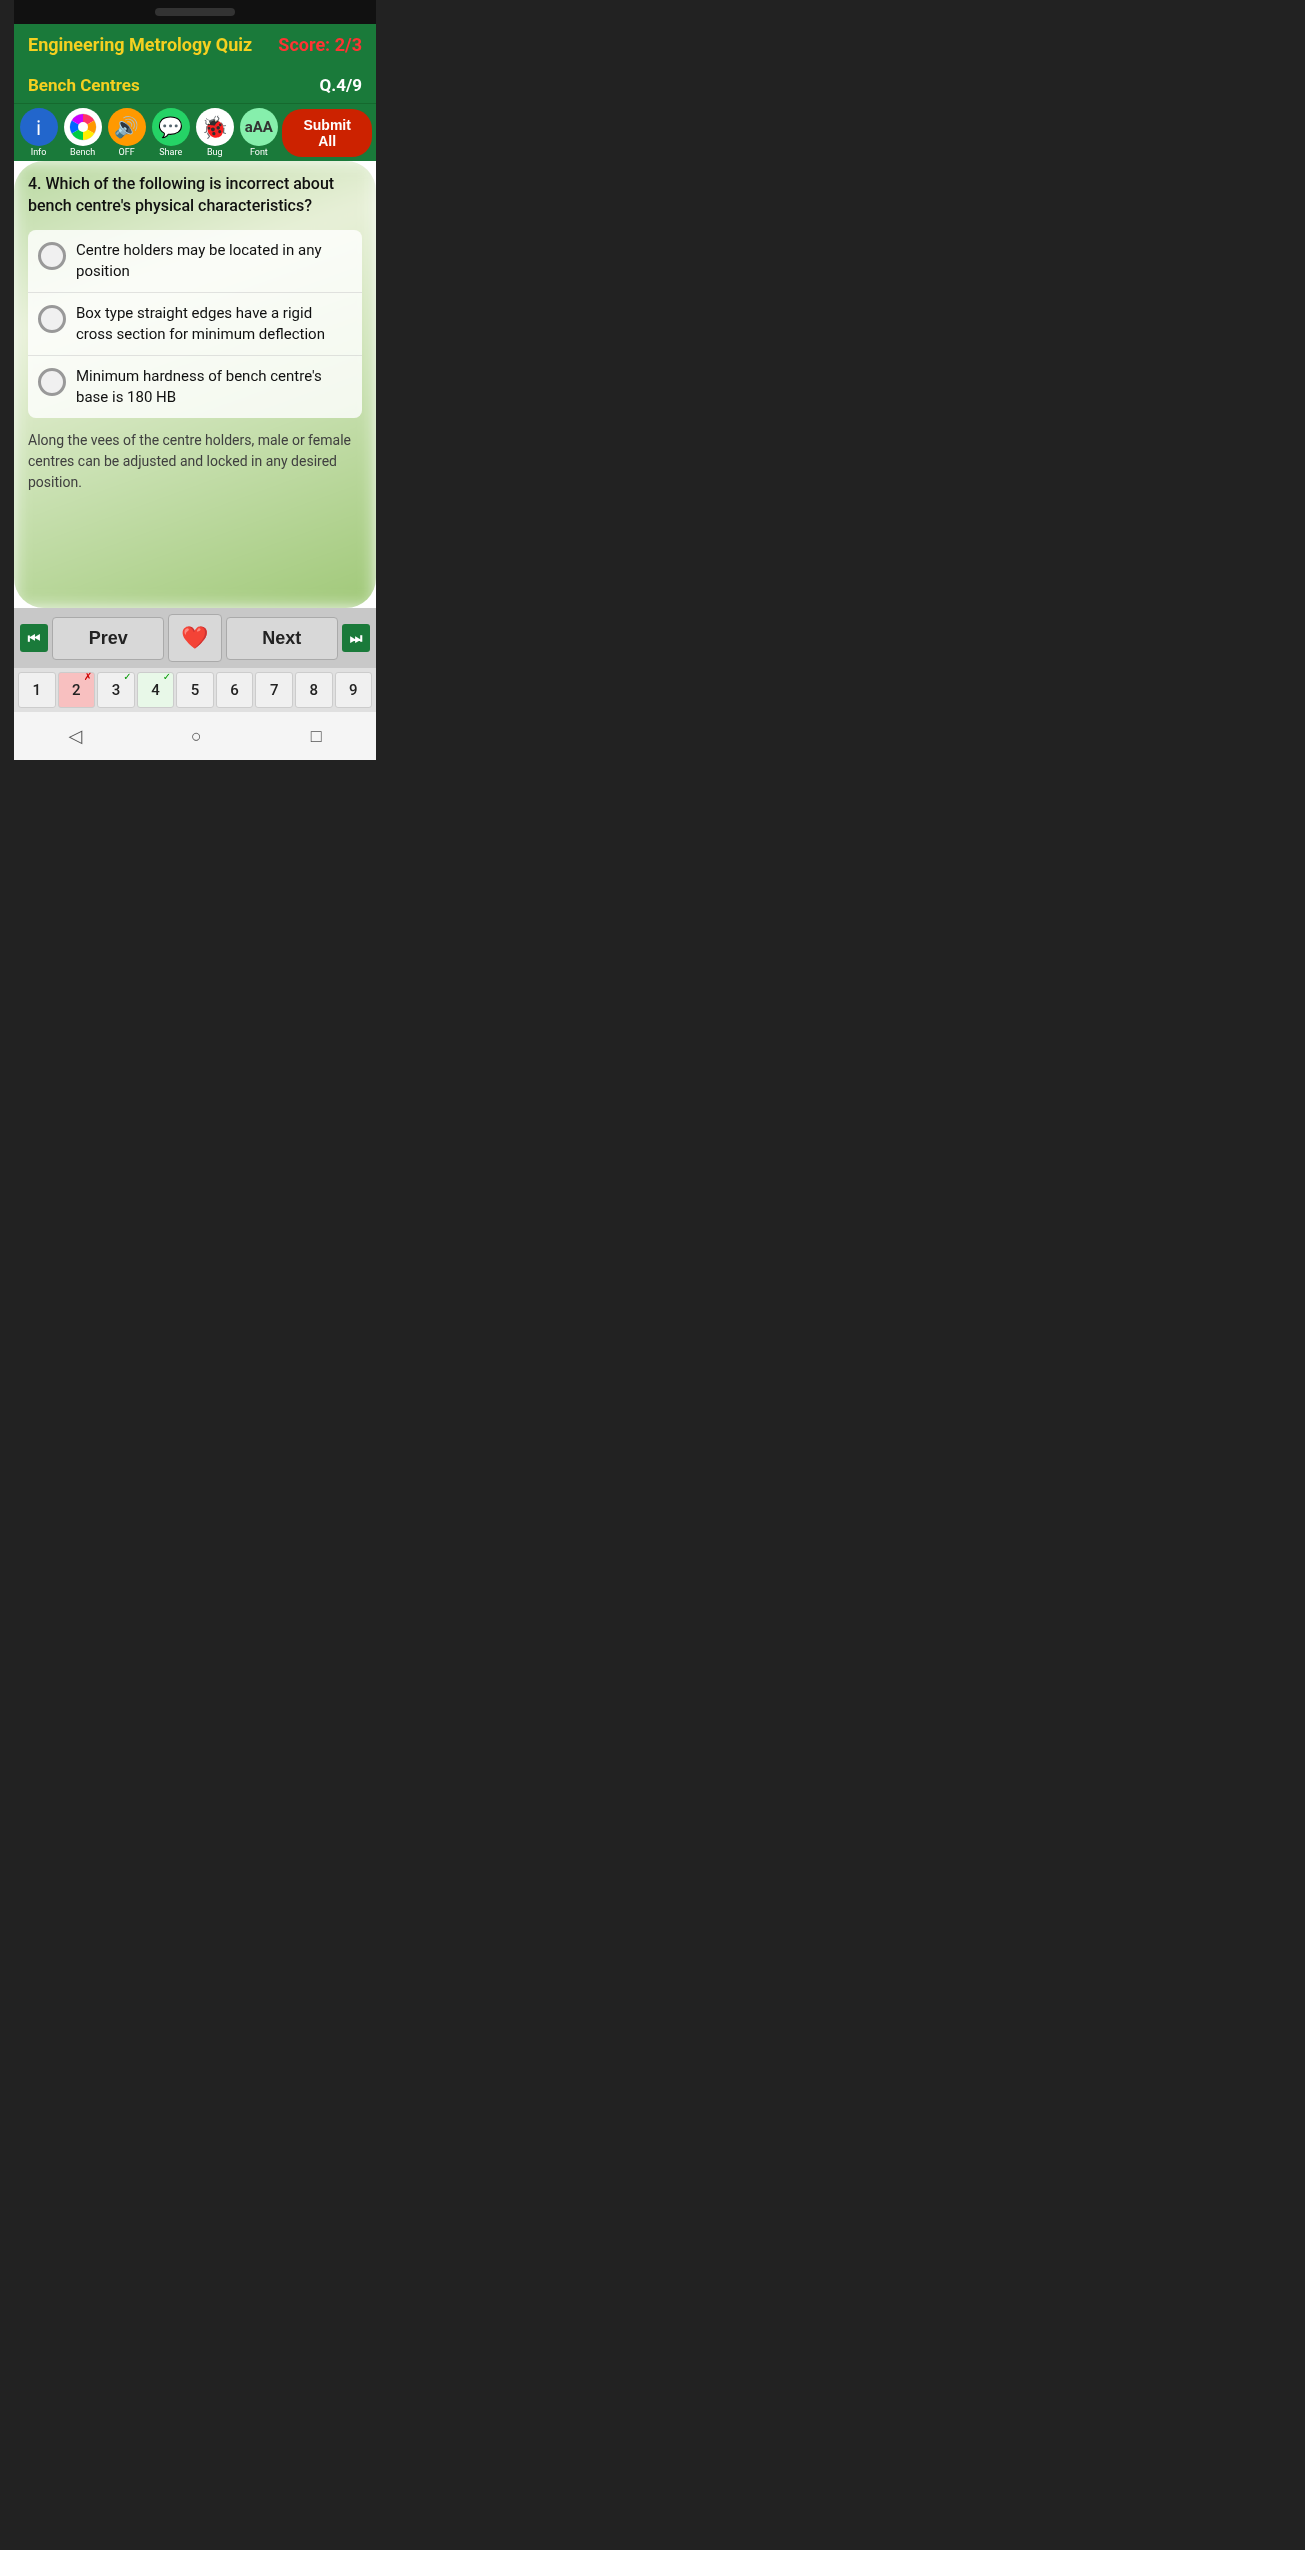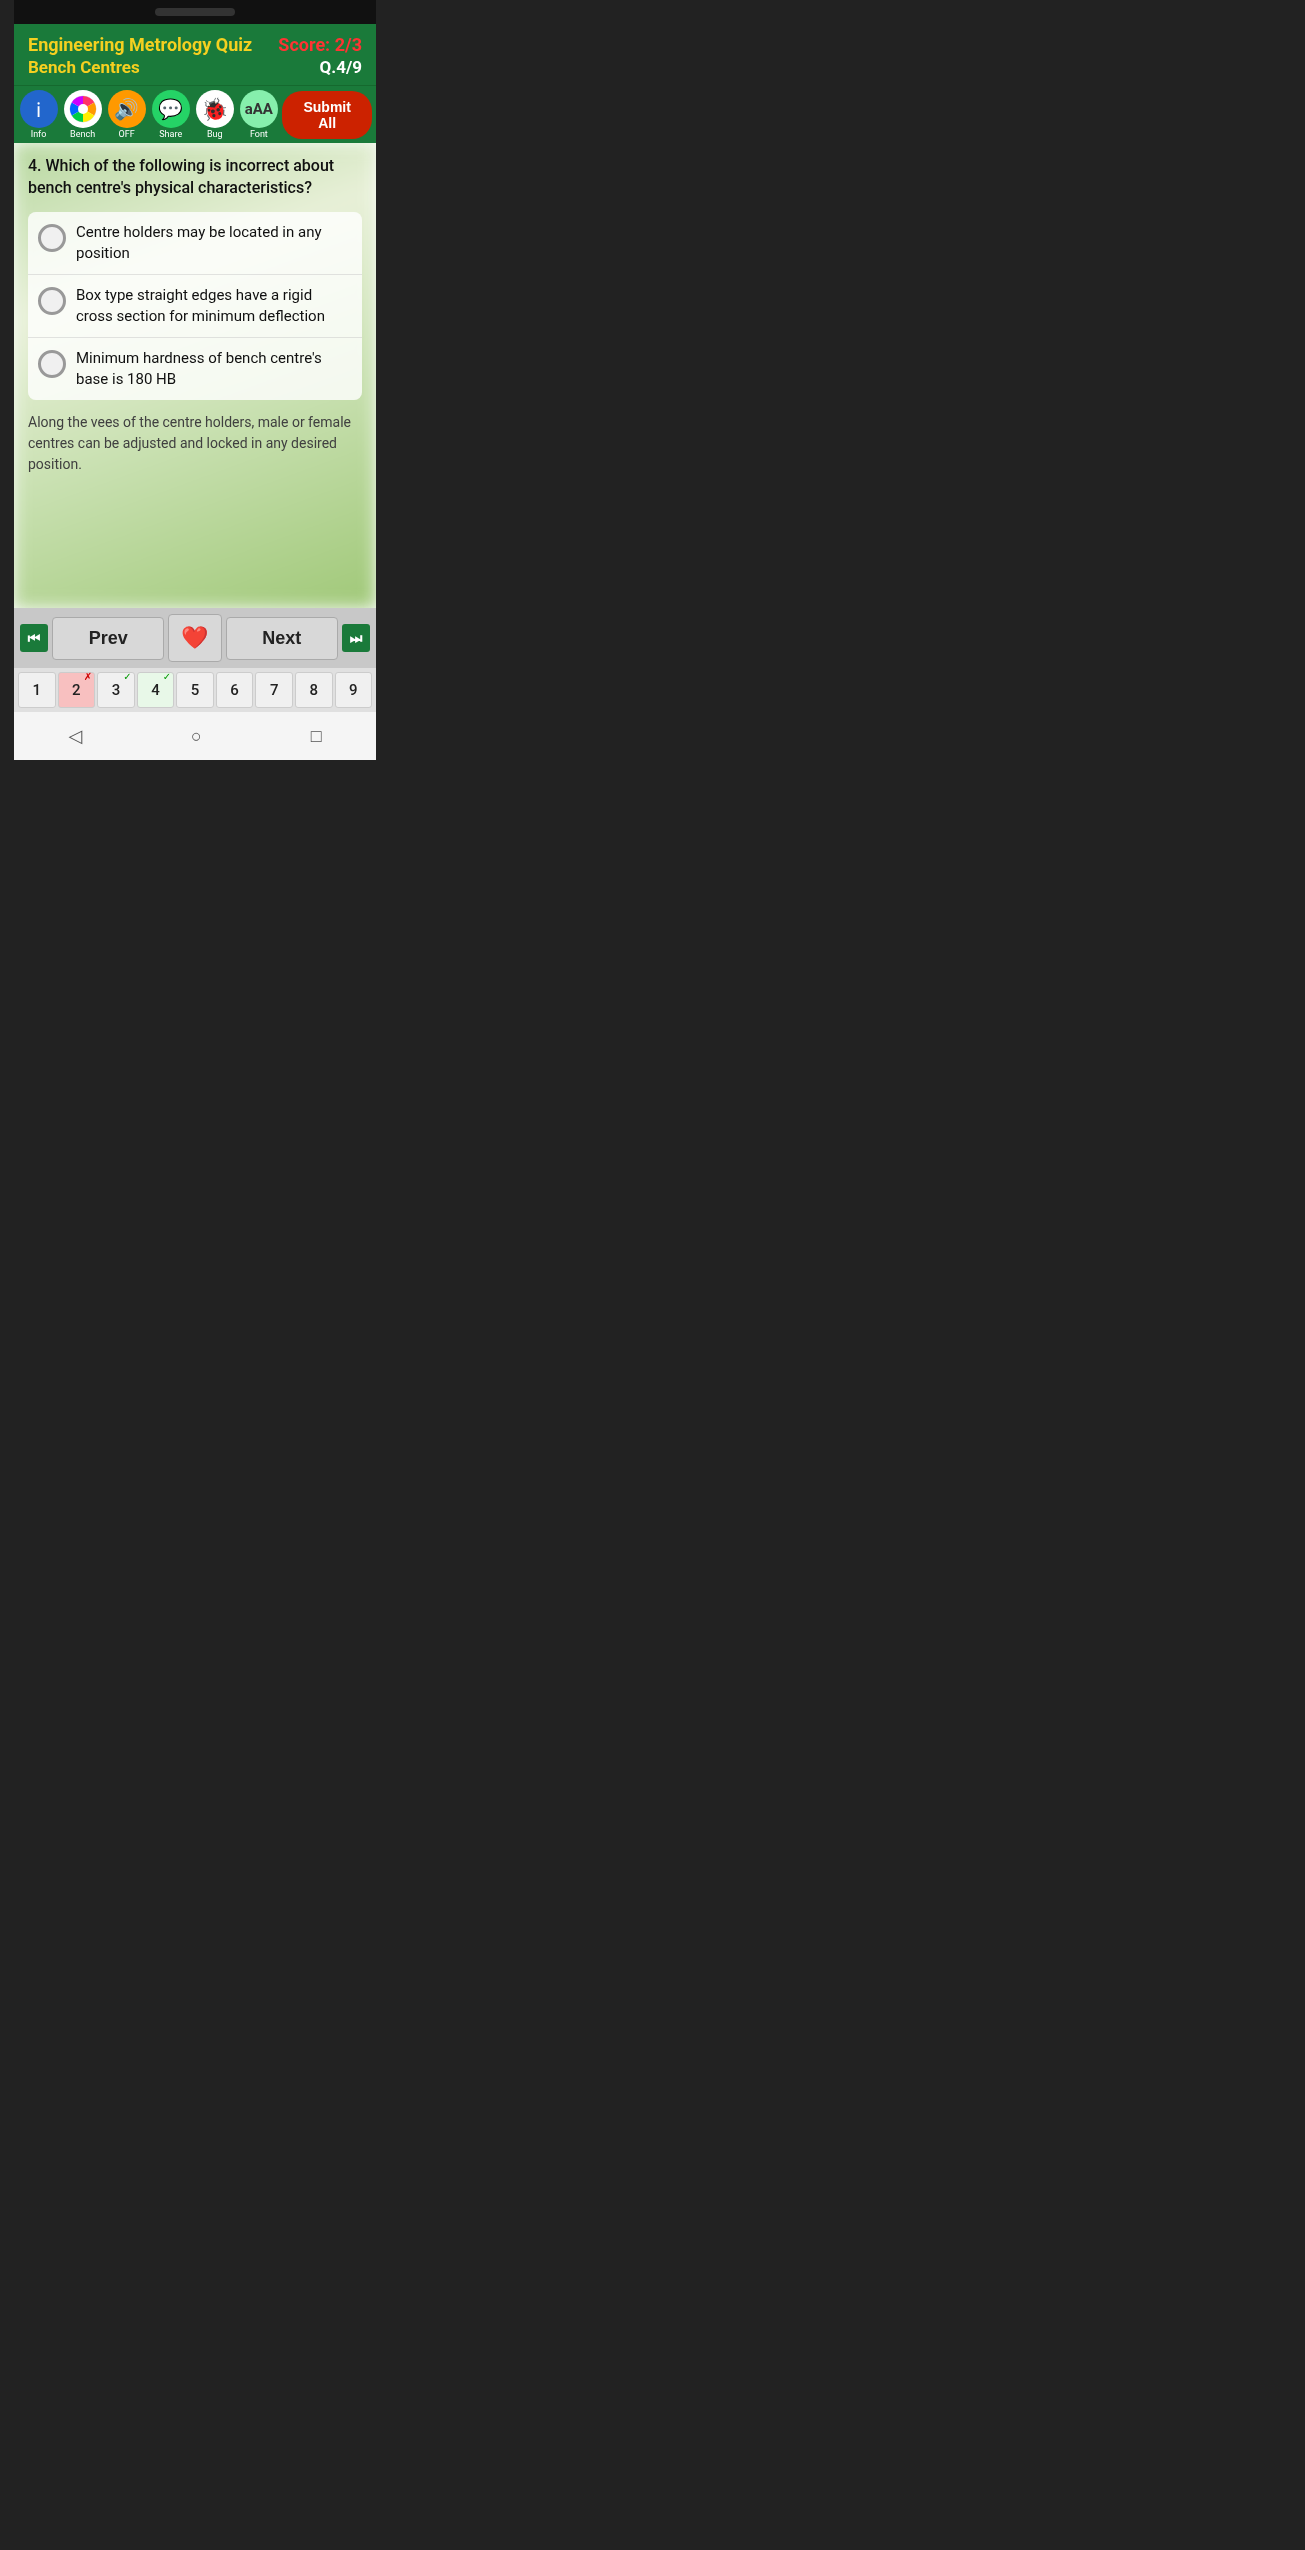--- a/index.html
+++ b/index.html
@@ -56,21 +56,21 @@
     }
     .score {
       color: #ff3333;
       font-size: 18px;
       font-weight: bold;
     }
     .header-row2 {
       display: flex;
       justify-content: space-between;
       align-items: center;
-      margin-top: 2px;
+      margin-top: 20px;
     }
     .topic-title {
       color: #f5d020;
       font-size: 17px;
       font-weight: bold;
     }
     .question-num {
       color: #fff;
       font-size: 17px;
       font-weight: bold;
@@ -119,20 +119,21 @@
       border-radius: 20px;
       padding: 8px 14px;
       cursor: pointer;
       flex: 1.5;
     }
     .content-area {
       flex: 1;
       background: rgba(200, 230, 200, 0.15);
       position: relative;
       overflow: hidden;
+      border-radius: 30px;
     }
     .bg-blur {
       position: absolute;
       inset: 0;
       background: linear-gradient(160deg, #b8d8a0 0%, #e8f0d8 30%, #c8e0b0 60%, #a0c878 100%);
       filter: blur(8px);
       z-index: 0;
     }
     .content-inner {
       position: relative;

